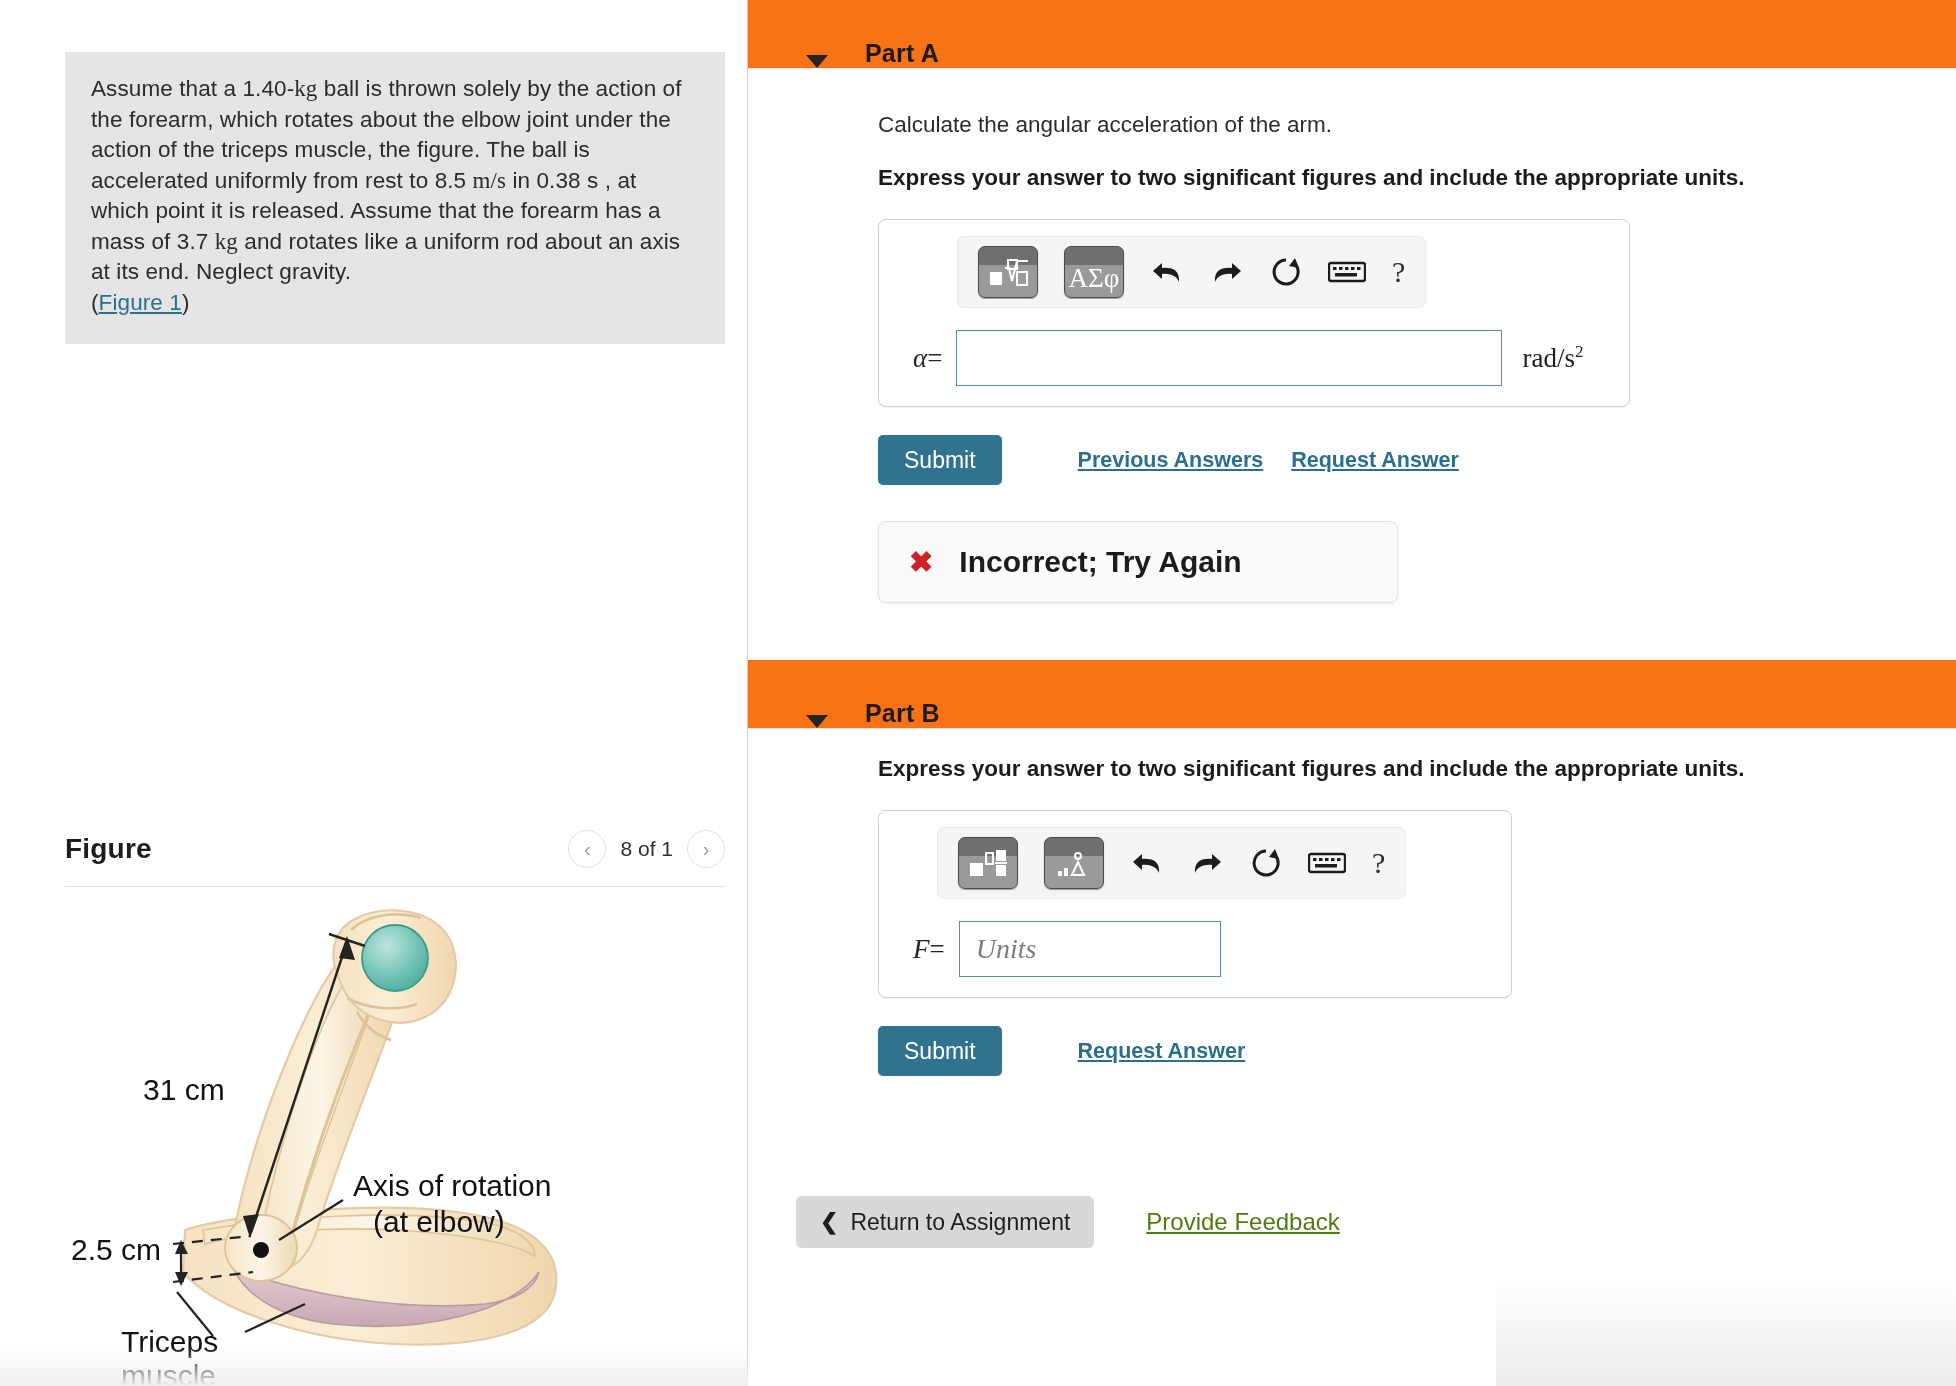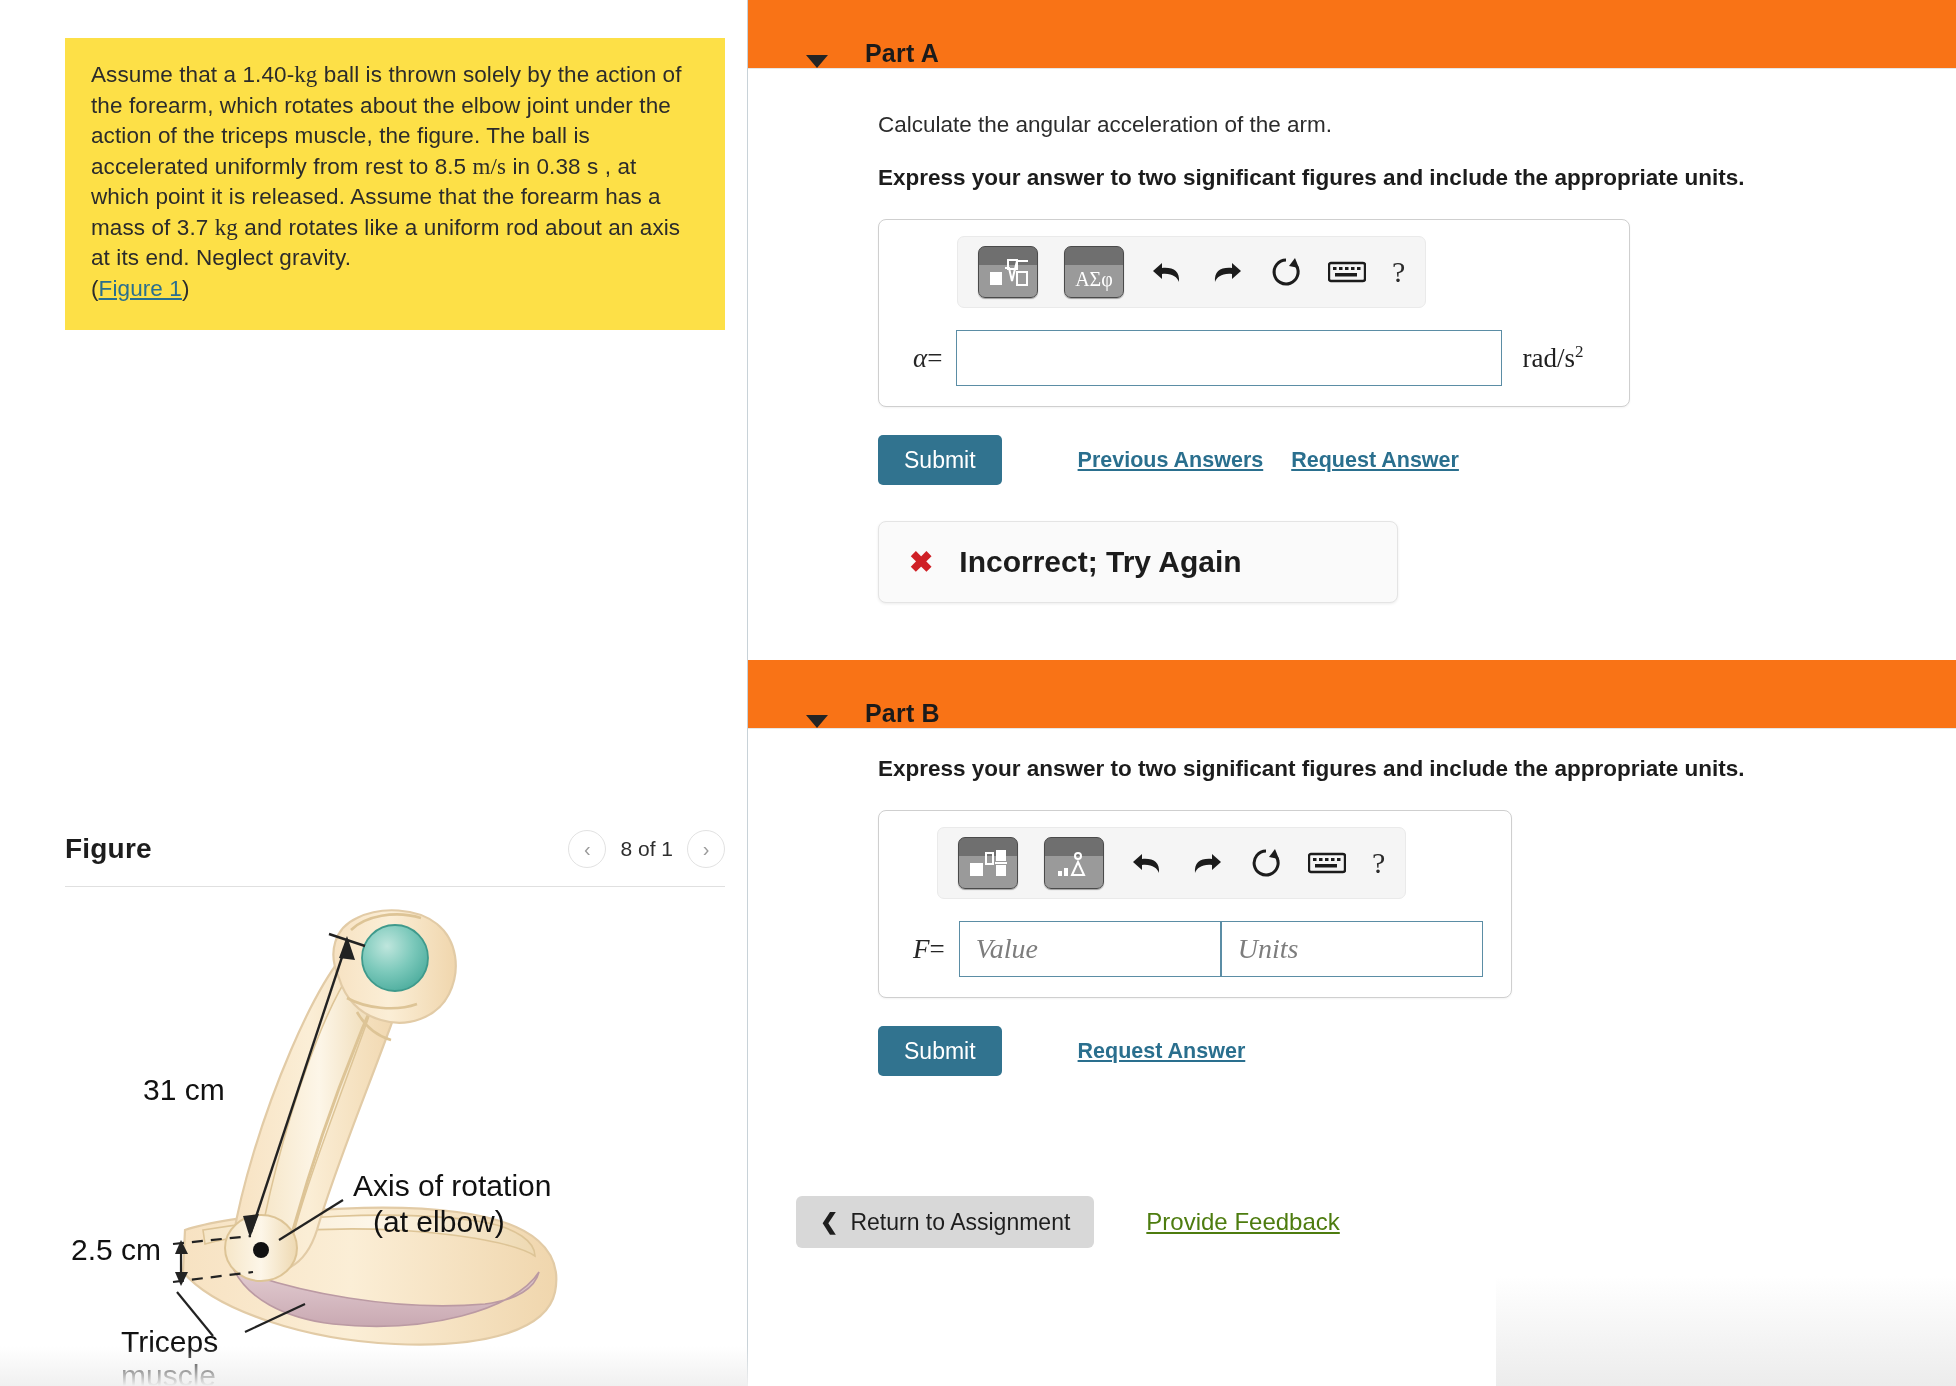--- a/index.html
+++ b/index.html
@@ -20,23 +20,23 @@
   #left-pane {
     width:748px; height:1386px;
     background:#fff;
     position:relative;
     flex:0 0 748px;
     border-right:1px solid #c8d2d8;
   }
 
   .question-card{
     position:absolute;
-    left:65px; top:38px;
+    left:65px; top:52px;
     width:660px;
-    background:#fde047;
+    background:#e5e5e5;
     padding:22px 40px 26px 26px;
   }
   .question-text{
     font-size:22.5px;
     line-height:30.5px;
     color:#2b2b2b;
     letter-spacing:.1px;
   }
   .question-text .mathunit{ font-family:"Liberation Serif", serif; font-size:23px; }
   .figlink{ color:#2a6f8e; text-decoration:underline; cursor:pointer; }
@@ -119,21 +119,21 @@
   .tb-sq{
     width:60px;height:52px;border-radius:7px;
     background:linear-gradient(to bottom,#6f6f6f 0%,#6f6f6f 36%,#9a9a9a 36%,#9a9a9a 100%);
     border:1px solid #4a4a4a;
     box-shadow:0 1px 1px rgba(0,0,0,.35);
     display:flex;align-items:center;justify-content:center;
     cursor:pointer; position:relative;
   }
   .tb-greek{
     font-family:"Liberation Serif", serif;
-    color:#fff; font-size:20px; line-height:1; padding-top:13px;
+    color:#fff; font-size:27px; line-height:1; padding-top:13px;
   }
   .tb-ic{ cursor:pointer; display:flex; align-items:center; justify-content:center; }
   .tb-ic svg{ display:block; }
   .tb-help{ font-size:30px; color:#2b2b2b; font-family:"Liberation Serif",serif; cursor:pointer; }
 
   .input-row{ display:flex; align-items:center; margin-top:22px; padding-left:14px; }
   .varlabel{
     font-family:"Liberation Serif", serif;
     font-size:27px; font-style:italic; margin-right:14px; white-space:nowrap;
   }
@@ -457,21 +457,20 @@
                 </g>
             </svg>
           </div>
           <div class="tb-help">?</div>
         </div>
 
         <div class="input-row">
           <span class="varlabel">
             <span>F</span><span class="eq">=</span>
           </span>
-          <div class="field field-value">Value</div>
           <div class="field field-units">Units</div>
         </div>
       </div>
 
       <div class="btn-row">
         <div class="btn-submit">Submit</div>
         <div class="linkbtn gap-a">Request Answer</div>
       </div>
     </div>
 

